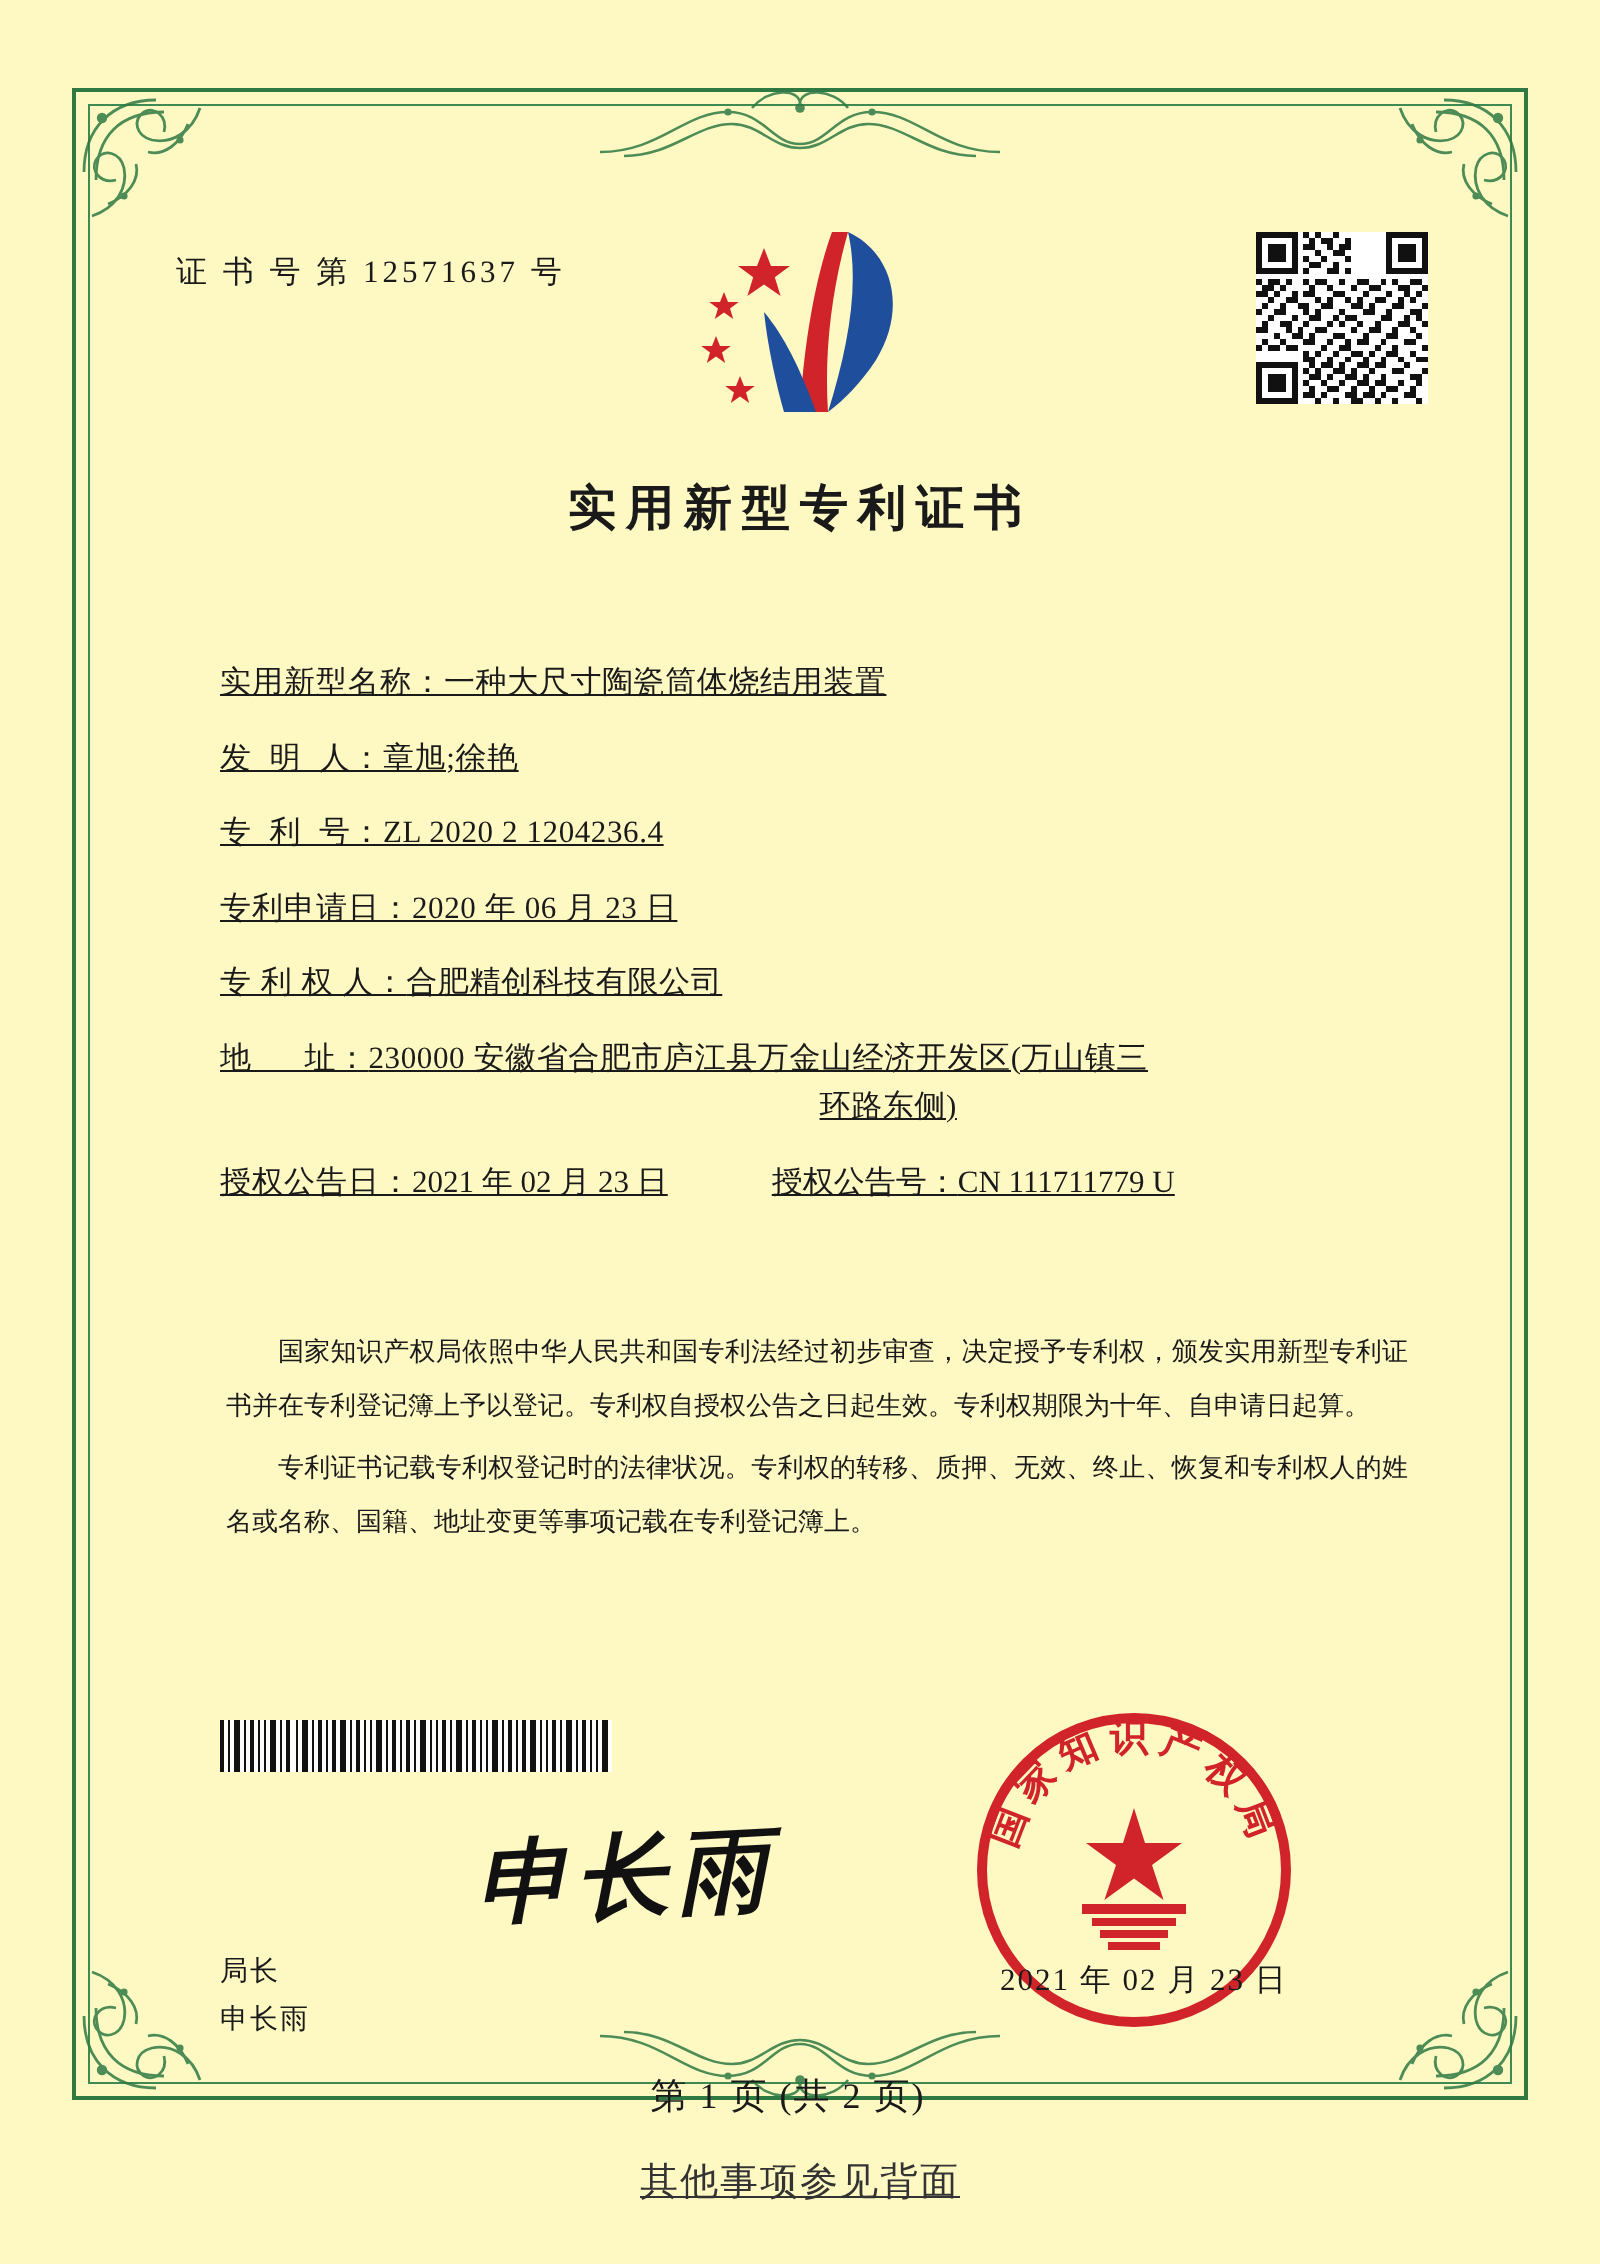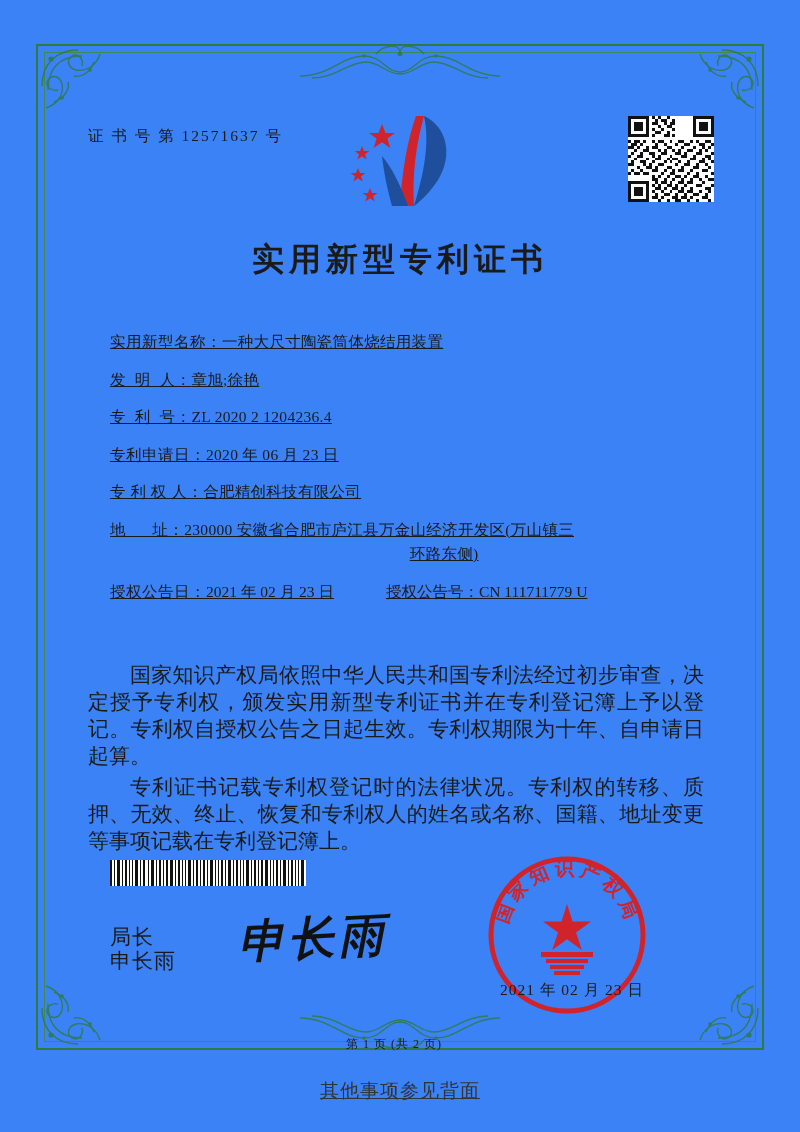--- a/index.html
+++ b/index.html
@@ -11,21 +11,21 @@
     width: 800px;
     height: 1132px;
     font-family: "Liberation Serif", serif;
     color: #1a1a1a;
     position: relative;
     overflow: hidden;
   }
   .page {
     position: absolute;
     inset: 0;
-    background: #3b82f6;
+    background: #fef9c3;
   }
   
   .frame-outer {
     position: absolute;
     left: 36px;
     top: 44px;
     right: 36px;
     bottom: 82px;
     border: 2px solid #2f7a43;
   }
@@ -93,21 +93,21 @@
   }
   .qr svg { display:block; }
 
   
   .title {
     position: absolute;
     left: 0;
     right: 0;
     top: 238px;
     text-align: center;
-    font-size: 32px;
+    font-size: 24px;
     font-weight: bold;
     letter-spacing: 5px;
     font-family: "DejaVu Serif", serif;
   }
 
   
   .fields {
     position: absolute;
     left: 110px;
     top: 334px;
@@ -140,24 +140,24 @@
     gap: 0;
   }
   .sub-label {
     margin-left: 52px;
     white-space: pre;
   }
 
   
   .paras {
     position: absolute;
-    left: 88px;
+    left: 113px;
     right: 96px;
     top: 662px;
-    font-size: 21px;
+    font-size: 13px;
     line-height: 27px;
     text-align: justify;
   }
   .paras p {
     margin: 0 0 4px 0;
     text-indent: 2em;
   }
 
   
   .barcode {
@@ -165,22 +165,22 @@
     left: 110px;
     top: 860px;
     height: 26px;
     width: 196px;
   }
 
   
   .sig-label {
     position: absolute;
     left: 110px;
-    top: 925px;
-    font-size: 21px;
+    top: 975px;
+    font-size: 14px;
     line-height: 24px;
     letter-spacing: 1px;
   }
   .sig-script {
     position: absolute;
     left: 238px;
     top: 908px;
     font-size: 46px;
     font-family: "DejaVu Serif", serif;
     font-style: italic;
@@ -205,21 +205,21 @@
     font-size: 15.5px;
     letter-spacing: 1px;
   }
 
   
   .page-num {
     position: absolute;
     left: 0; right: 12px;
     top: 1036px;
     text-align: center;
-    font-size: 12px;
+    font-size: 18px;
     letter-spacing: 1px;
   }
   .footnote {
     position: absolute;
     left: 0; right: 0;
     top: 1078px;
     text-align: center;
     font-size: 19px;
     color: #333;
     letter-spacing: 1px;

